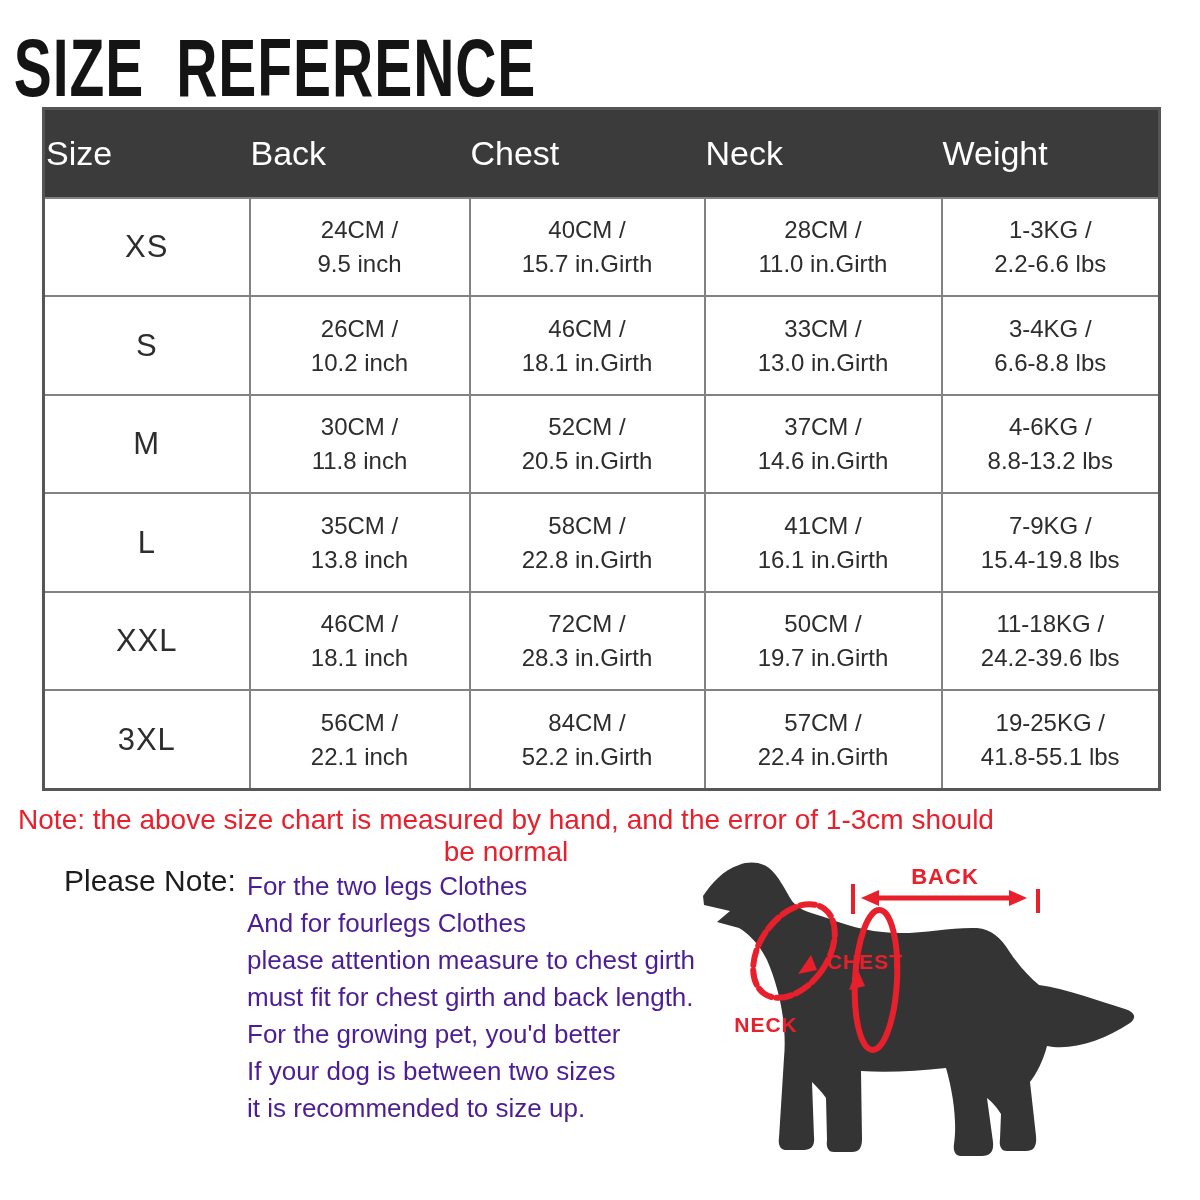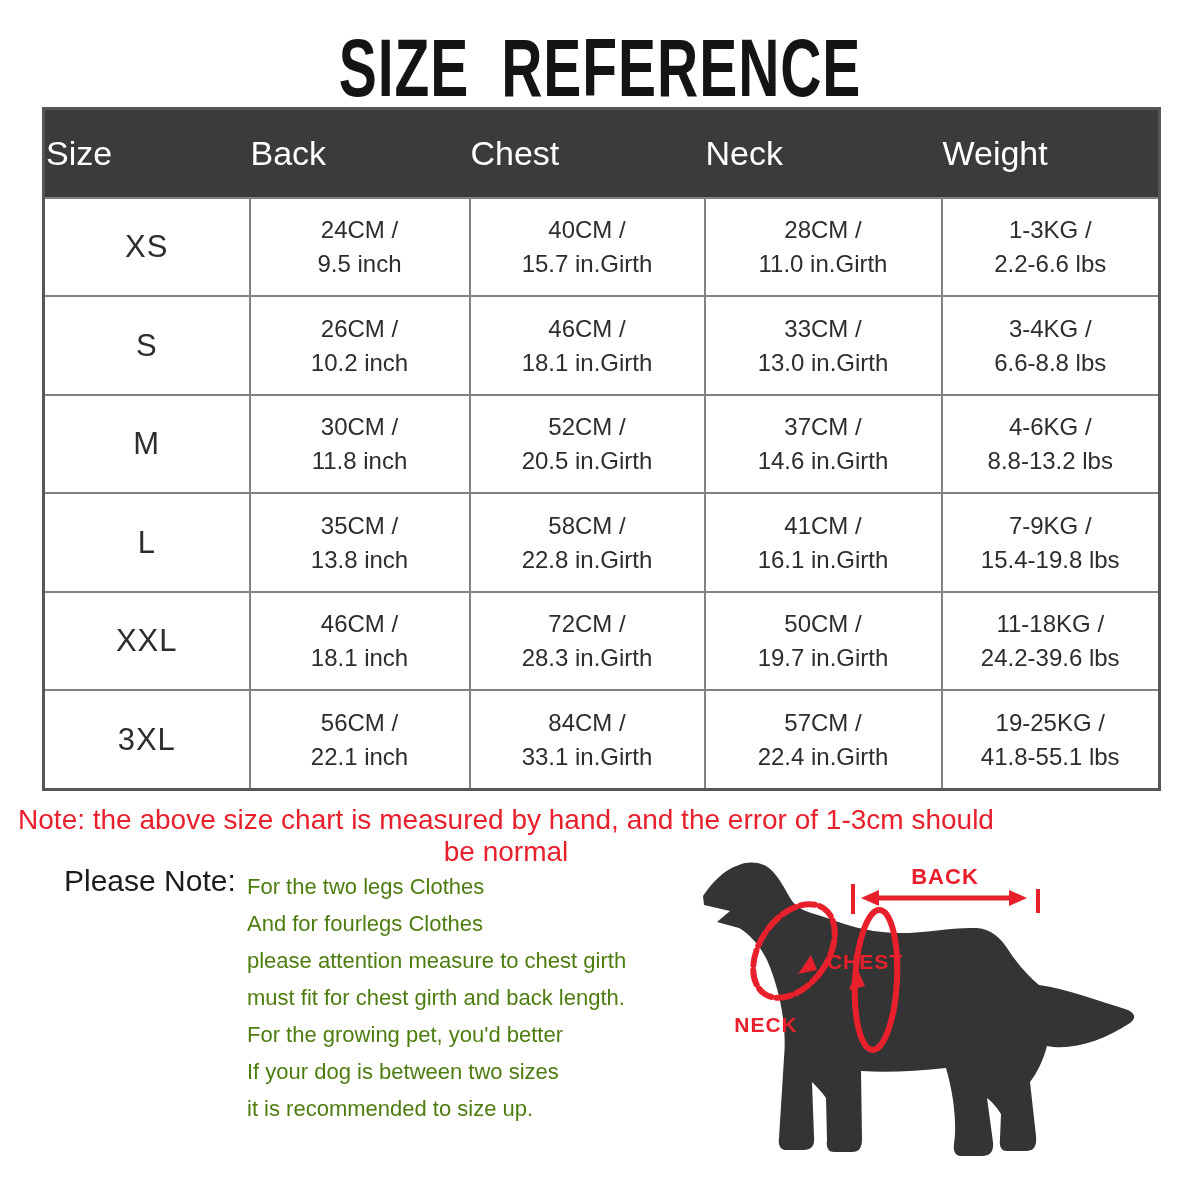--- a/index.html
+++ b/index.html
@@ -1,41 +1,41 @@
 <!DOCTYPE html>
 <html><head>
 <meta charset="utf-8">
 <style>
   html,body{margin:0;padding:0;background:#ffffff;}
   #page{position:relative;width:1200px;height:1200px;background:#ffffff;overflow:hidden;
         font-family:"Liberation Sans", sans-serif;color:#2d2d2d;}
 
   
-  .title-wrap{position:absolute;left:0;top:22px;width:1200px;text-align:center;}
+  .title-wrap{position:absolute;left:0;top:22px;width:1200px;text-align:left;}
   .title{display:inline-block;font-size:60px;font-weight:900;color:#141414;
          letter-spacing:1px;word-spacing:16px;
          transform:scale(0.95,1.35);transform-origin:center top;white-space:nowrap;}
 
   
   .size-table{position:absolute;left:42px;top:107px;width:1116px;height:684px;
               border-collapse:collapse;table-layout:fixed;border:3px solid #565656;}
   .size-table thead th{background:#3b3b3b;color:#ffffff;font-weight:400;font-size:34px;
                        height:85px;border:0;text-align:left;vertical-align:middle;}
   .size-table tbody td{border:2px solid #828282;text-align:center;vertical-align:middle;
                        font-size:24px;line-height:34px;color:#2d2d2d;height:85px;background:#ffffff;}
   .size-table tbody td.size-cell{font-size:31px;letter-spacing:1px;}
 
   
   .red-note{position:absolute;left:0;top:804px;width:1012px;text-align:center;
             color:#e8202c;font-size:28px;}
 
   
   .please-note-label{position:absolute;left:64px;top:864px;font-size:30px;color:#1c1c1c;}
-  .note-lines{position:absolute;left:247px;top:868px;width:430px;font-size:22px;
-              line-height:37px;color:#4d7c0f;white-space:nowrap;}
+  .note-lines{position:absolute;left:247px;top:868px;width:430px;font-size:26px;
+              line-height:37px;color:#4c1d95;white-space:nowrap;}
 
   
   .dog-diagram{position:absolute;left:695px;top:858px;width:490px;height:310px;}
   .dog-diagram svg{display:block;width:100%;height:100%;}
   .red-label{font-family:"Liberation Sans", sans-serif;font-weight:bold;fill:#e8202c;}
 </style>
 </head>
 <body>
 
 <div id="page">
@@ -158,21 +158,21 @@
           </td>
       </tr>
       <tr>
         <td class="size-cell">3XL</td>
         <td>
             <div>56CM /</div>
             <div>22.1 inch</div>
           </td>
         <td>
             <div>84CM /</div>
-            <div>33.1 in.Girth</div>
+            <div>52.2 in.Girth</div>
           </td>
         <td>
             <div>57CM /</div>
             <div>22.4 in.Girth</div>
           </td>
         <td>
             <div>19-25KG /</div>
             <div>41.8-55.1 lbs</div>
           </td>
       </tr>

